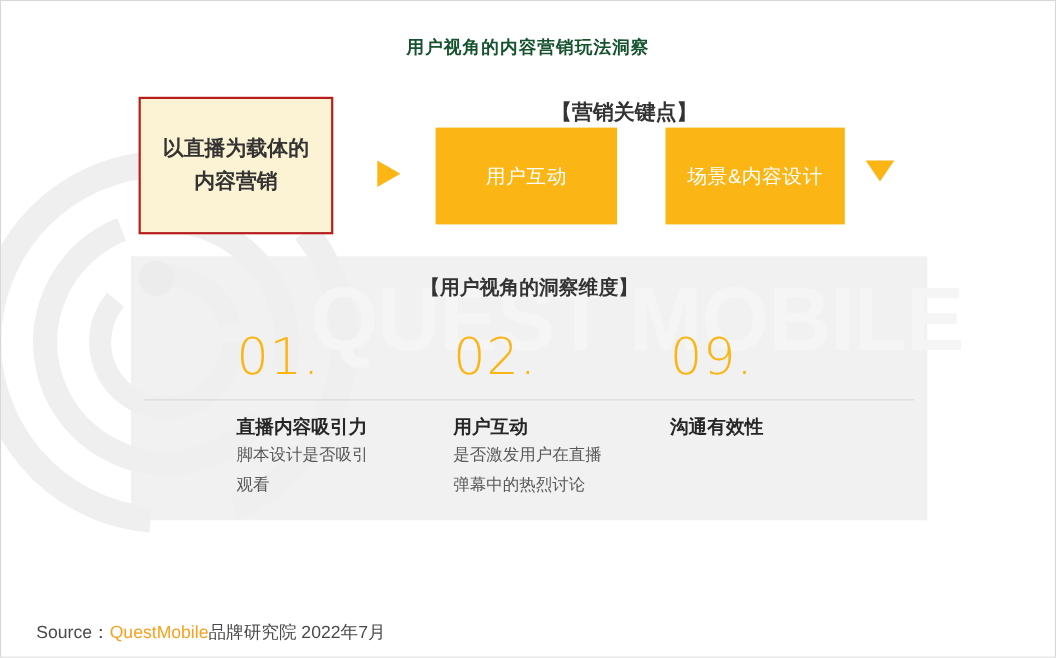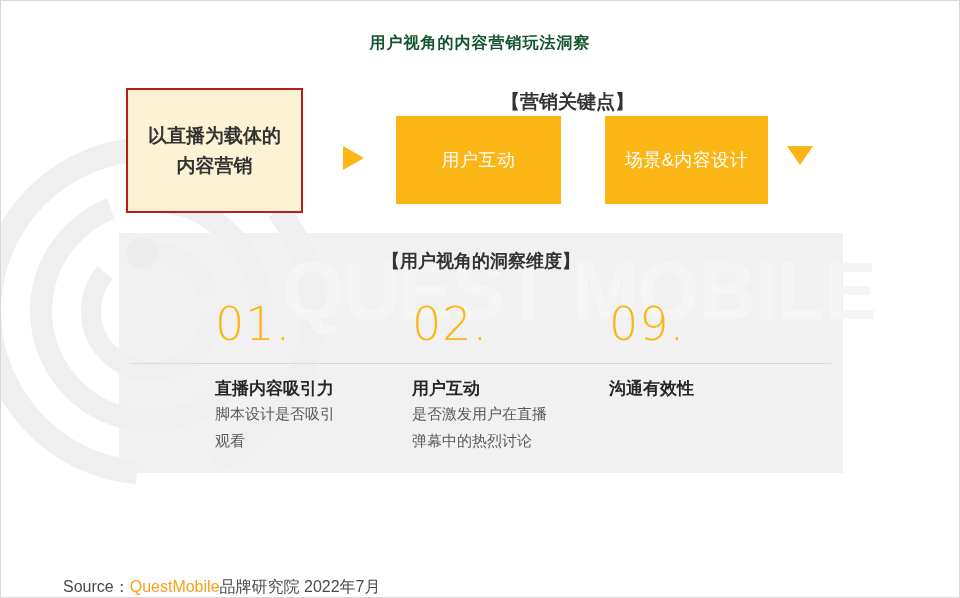--- a/index.html
+++ b/index.html
@@ -91,22 +91,22 @@
     margin-bottom:30px;
   }
   .dim-title{
     font-size:17px;font-weight:700;color:#262626;margin-bottom:0;
   }
   .dim-desc{
     font-size:15px;color:#595959;line-height:27px;
   }
   
   .source-line{
-    position:absolute;left:62px;top:564px;
-    font-size:16px;color:#4a4a4a;z-index:2;margin-top:12px;
+    position:absolute;left:32px;top:564px;
+    font-size:16px;color:#4a4a4a;z-index:2;
   }
   .source-line .brand{color:#f7a01d;}
 </style>
 </head>
 <body>
 
 <div class="page">
 
   <div class="wm-layer">
     <svg class="wm-logo" width="450" height="380" viewBox="0 0 450 380">

